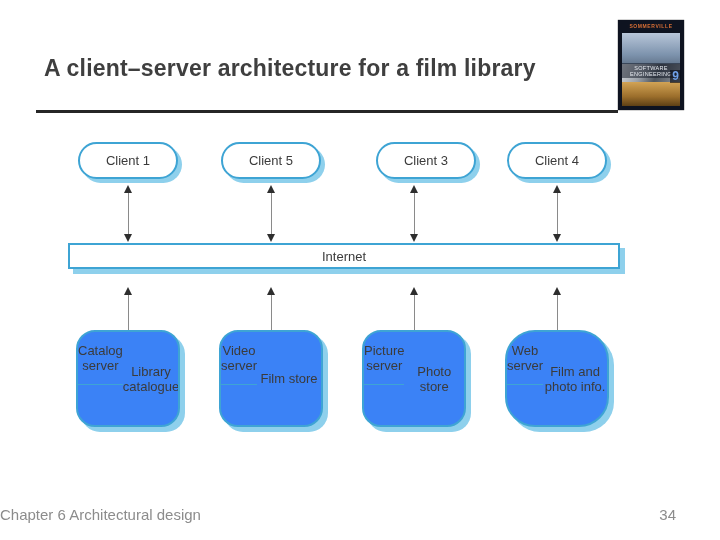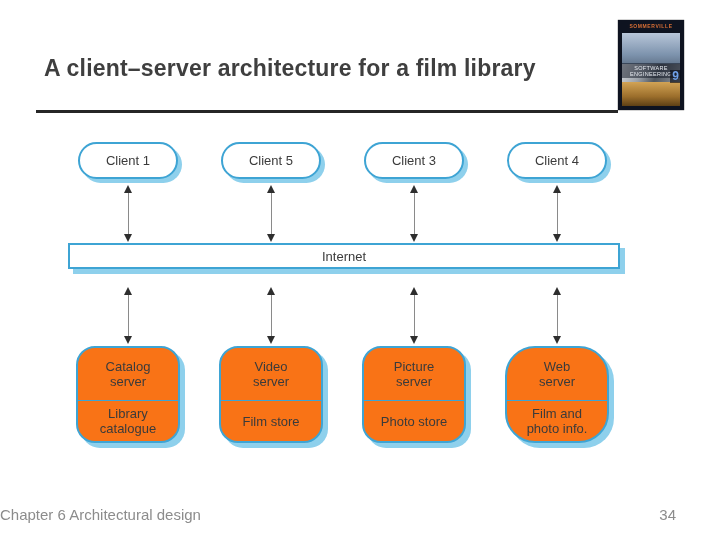--- a/index.html
+++ b/index.html
@@ -56,39 +56,39 @@
   .diagram { position: absolute; inset: 0; color: #3b3b3b; font-size: 13px; }
 
   .client {
     position: absolute; top: 142px; width: 100px; height: 37px;
     background: #ffffff;
     border: 2px solid #3ea4d4;
     border-radius: 18.5px;
     box-shadow: 4px 4px 0 #8ed0ec;
     display: flex; align-items: center; justify-content: center;
   }
-  .p1 { left: 78px; } .p2 { left: 221px; } .p3 { left: 364px; justify-content: center; } .p4 { left: 507px; align-items: center; }
+  .p1 { left: 78px; } .p2 { left: 221px; } .p3 { left: 376px; justify-content: center; } .p4 { left: 507px; align-items: center; }
 
   .internet {
     position: absolute; left: 68px; top: 243px;
     width: 552px; height: 26px;
     background: #ffffff;
     border: 2px solid #3ea4d4;
     box-shadow: 5px 5px 0 #8ed0ec;
     display: flex; align-items: center; justify-content: center;
   }
 
   .server {
-    position: absolute; top: 346px; width: 104px; height: 97px;
-    background: #f97316;
+    position: absolute; top: 330px; width: 104px; height: 97px;
+    background: #3b82f6;
     border: 2px solid #3ea4d4;
     border-radius: 19px;
     box-shadow: 5px 5px 0 #8ed0ec;
     overflow: hidden;
-    display: flex; flex-direction: column;
+    display: flex; flex-direction: row;
   }
   .s1 { left: 76px; } .s2 { left: 219px; } .s3 { left: 362px; } .s4 { left: 505px; border-radius: 30px; }
   .server-name, .server-store {
     display: flex; align-items: center; justify-content: center;
     text-align: center; white-space: pre-line; line-height: 15px;
   }
   .server-name { height: 53px; border-bottom: 1px solid #3ea4d4; }
   .server-store { flex: 1; }
 
   

